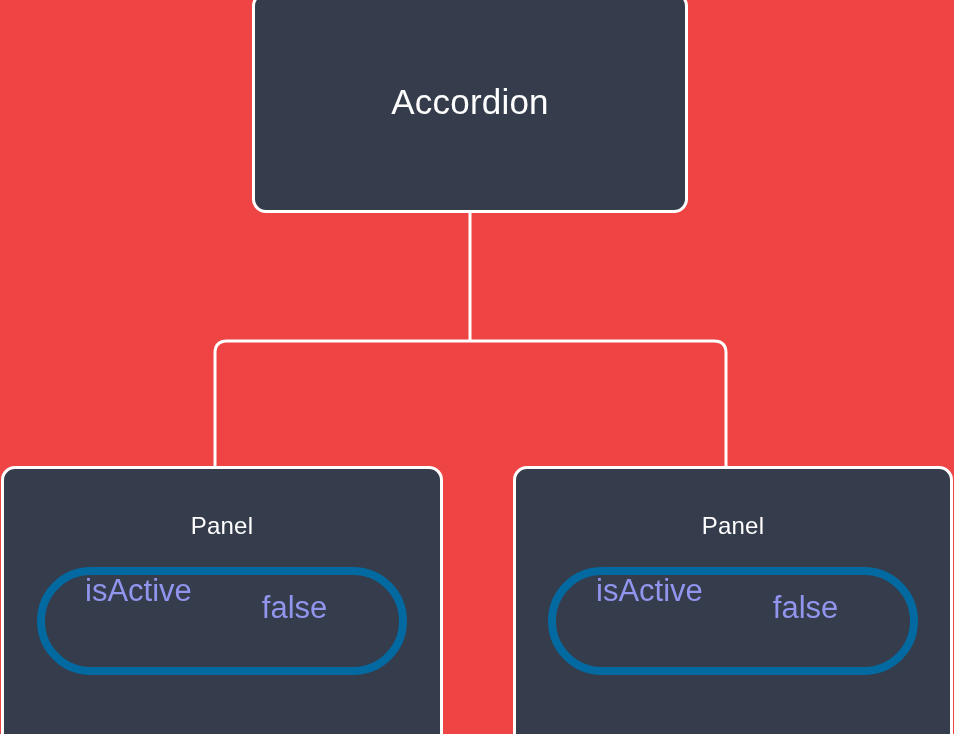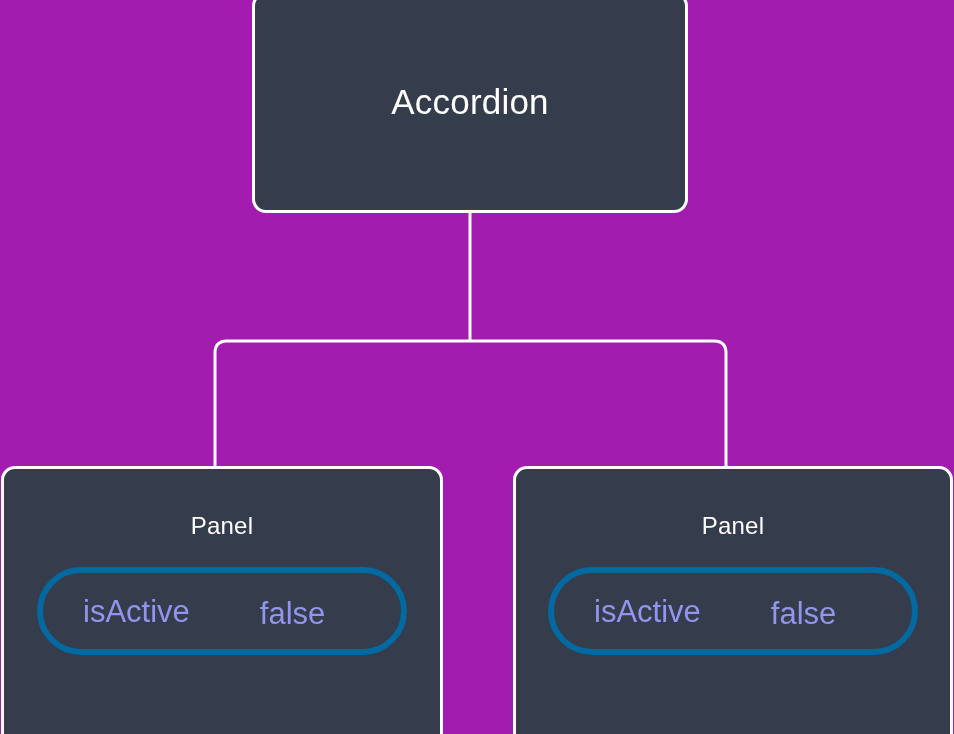--- a/index.html
+++ b/index.html
@@ -11,21 +11,21 @@
     width: 954px;
     height: 734px;
     background: #4c6168;
     font-family: "Liberation Sans", sans-serif;
     overflow: hidden;
   }
   #diagram {
     position: relative;
     width: 954px;
     height: 734px;
-    background: #a21caf;
+    background: #ef4444;
     overflow: hidden;
   }
 
   
   #connectors {
     position: absolute;
     left: 0;
     top: 0;
     width: 954px;
     height: 734px;
@@ -75,24 +75,24 @@
   }
   .node-panel .node-title {
     font-size: 24px;
   }
 
   
   .pill {
     margin-top: 28px;
     box-sizing: border-box;
     display: flex;
-    align-items: center;
-    border: 6px solid #0369a1;
+    align-items: flex-start;
+    border: 8px solid #0369a1;
     border-radius: 999px;
-    height: 88px;
+    height: 108px;
     min-width: 370px;
     overflow: hidden;
   }
   .pill-key,
   .pill-val {
     display: flex;
     align-items: center;
     justify-content: center;
     color: #9195ee;
     font-size: 31px;
@@ -102,21 +102,21 @@
   .pill-key {
     padding: 0 34px 0 40px;
     flex: 0 0 auto;
   }
   .pill-divider {
     width: 2px;
     background: #7b7fe0;
     flex: 0 0 auto;
   }
   .pill-val {
-    padding: 4px 46px 0 34px;
+    padding: 17px 46px 0 34px;
     flex: 0 0 auto;
   }
 </style>
 </head>
 <body>
 
 <div id="diagram">
 
   <svg id="connectors" viewBox="0 0 954 734" width="954" height="734" aria-hidden="true">
 

